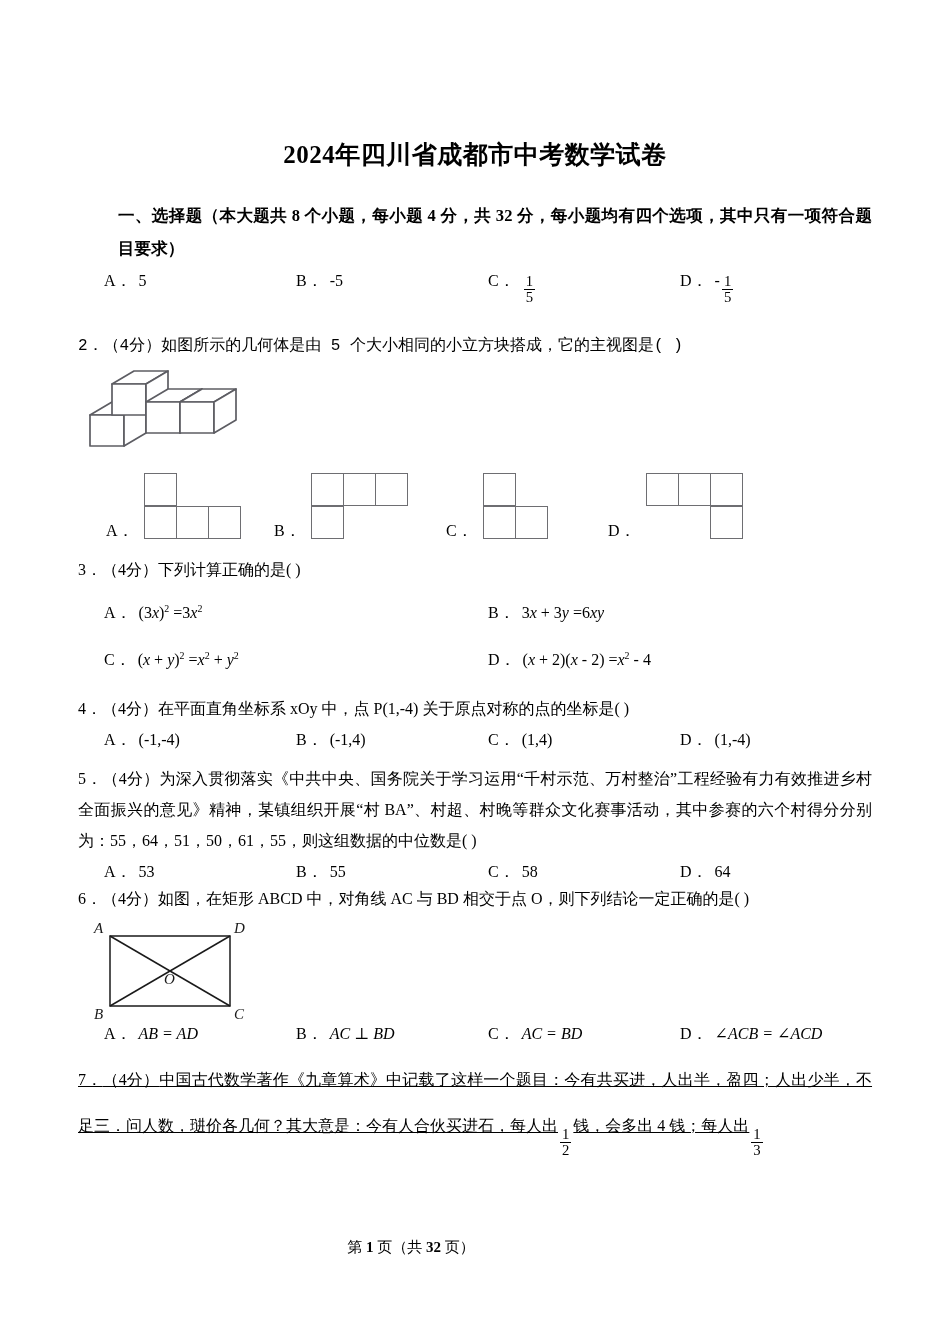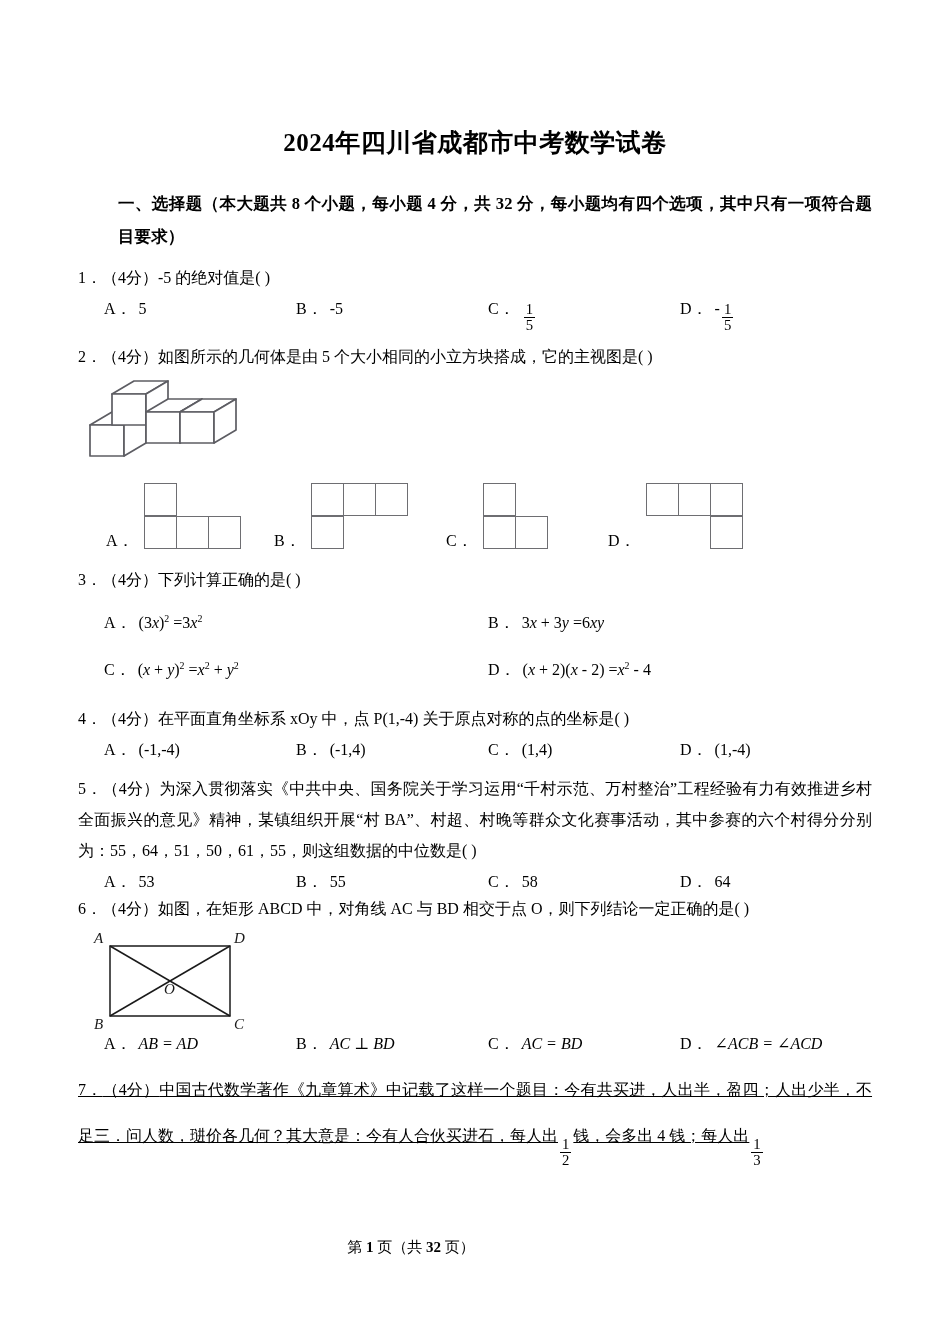--- a/index.html
+++ b/index.html
@@ -14,21 +14,21 @@
     font-family: "Liberation Serif", "DejaVu Serif", serif;
     color: #000000;
     overflow: hidden;
   }
   .page {
     position: absolute;
     left: 0; top: 0;
     width: 950px;
     height: 1076px;
     box-sizing: border-box;
-    padding: 0 78px;
+    padding: 12px 78px;
   }
 
   
   .doc-title {
     text-align: center;
     font-size: 25px;
     font-weight: bold;
     letter-spacing: 0.5px;
     margin: 0;
     padding-top: 126px;
@@ -136,23 +136,20 @@
 </style>
 </head>
 <body>
 
 <div class="page">
 
   <div class="doc-title">2024年四川省成都市中考数学试卷</div>
 
   <div class="section-head">一、选择题（本大题共 8 个小题，每小题 4 分，共 32 分，每小题均有四个选项，其中只有一项符合题目要求）</div>
 
-  <div class="q">
-    <span class="q-num">1．</span><span class="marks">（4分）</span><span>-5 的绝对值是(        )</span>
-  </div>
   <div class="opts w-4 indent">
     <div class="opt">
       <span class="opt-label">A．</span>
       <span>5</span>
     </div>
     <div class="opt">
       <span class="opt-label">B．</span>
       <span>-5</span>
     </div>
     <div class="opt">
@@ -165,21 +162,21 @@
     <div class="opt">
       <span class="opt-label">D．</span>
       <span>-</span>
         <span class="frac">
           <span class="num">1</span>
           <span class="den">5</span>
         </span>
     </div>
   </div>
 
-  <div class="q" style="margin-top:8px;">
+  <div class="q" style="margin-top:26px;font-family:Liberation Mono, monospace;">
     <span class="q-num">2．</span><span class="marks">（4分）</span><span>如图所示的几何体是由 5 个大小相同的小立方块搭成，它的主视图是(        )</span>
   </div>
 
   <div class="cubes-wrap">
     <svg class="cubes" width="160" height="84" viewBox="0 0 160 84">
       <g fill="#ffffff" stroke="#5d5d63" stroke-width="1.7" stroke-linejoin="round">
 
         <polygon points="4,47 26,34 60,34 38,47"></polygon>
         <polygon points="4,47 38,47 38,78 4,78"></polygon>
         <polygon points="38,47 60,34 60,65 38,78"></polygon>

